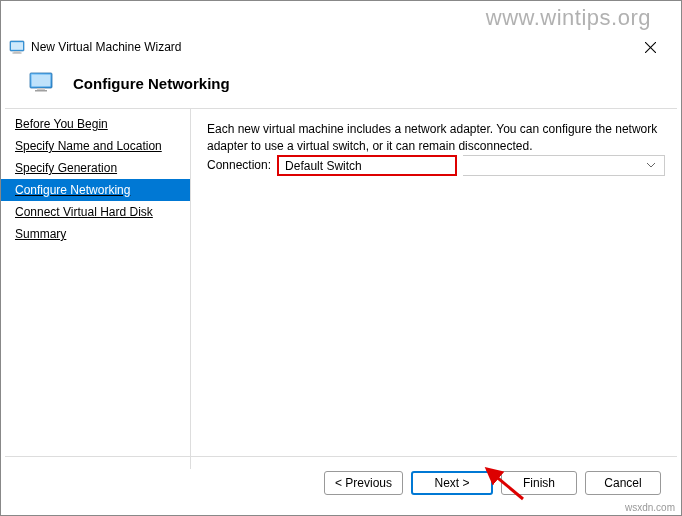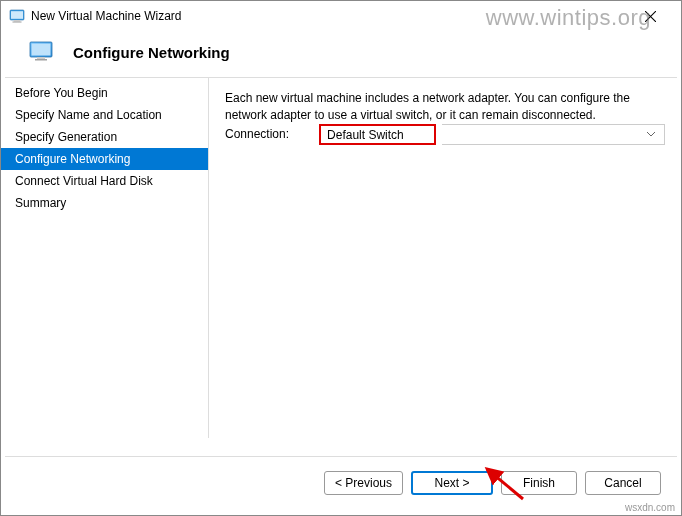--- a/index.html
+++ b/index.html
@@ -15,20 +15,21 @@
       border: 1px solid #888;
     }
     .titlebar {
       height: 30px;
       display: flex;
       align-items: center;
       padding: 0 8px;
       background: #fff;
       color: #000;
       font-size: 12px;
+      margin-top: 31px;
     }
     .titlebar svg { margin-right: 6px; }
     .close-btn {
       margin-left: auto;
       width: 40px;
       height: 30px;
       display: flex;
       align-items: center;
       justify-content: center;
       font-size: 14px;
@@ -45,23 +46,24 @@
       font-size: 15px;
       font-weight: 700;
       color: #000;
     }
     .separator { height: 1px; background: #ddd; margin: 0 4px; }
     .body {
       display: flex;
       height: 360px;
     }
     .sidebar {
-      width: 208px;
+      width: 190px;
       border-right: 1px solid #ddd;
       padding-top: 4px;
+      text-decoration: underline;
     }
     .sidebar-item {
       padding: 4px 10px 4px 14px;
       font-size: 12px;
       color: #000;
       cursor: pointer;
       white-space: nowrap;
     }
     .sidebar-item.indent { padding-left: 32px; }
     .sidebar-item.active {
@@ -73,27 +75,26 @@
       padding: 12px 16px;
       font-size: 12px;
       color: #000;
     }
     .desc { line-height: 1.4; }
     .field-row { display: flex; align-items: center; gap: 6px; }
     .field-label {}
     .dropdown {
       border: 2px solid #d00;
       padding: 2px 20px 2px 6px;
-      width: 117px;
+      width: 180px;
       font-size: 12px;
       position: relative;
       background: #fff;
       height: 21px;
       line-height: 15px;
-      margin-left: 24px;
     }
     .dropdown-ext {
       border: 1px solid #ccc;
       border-left: none;
       height: 21px;
       flex: 1;
       display: flex;
       align-items: center;
       justify-content: flex-end;
       padding-right: 8px;

